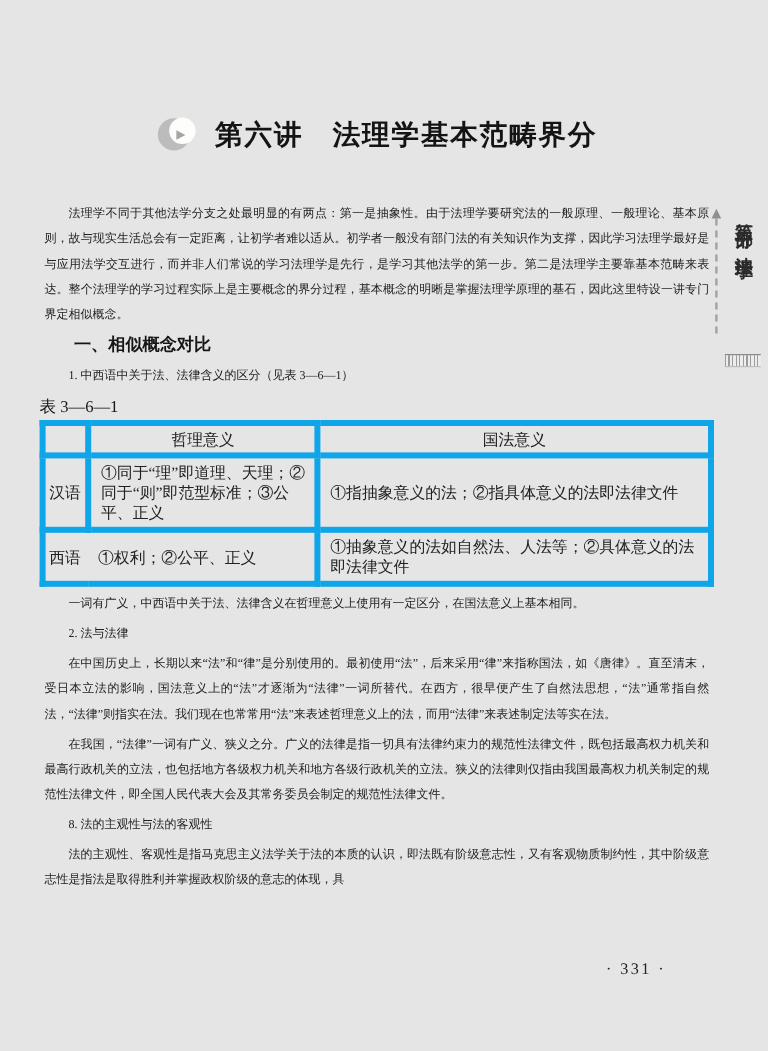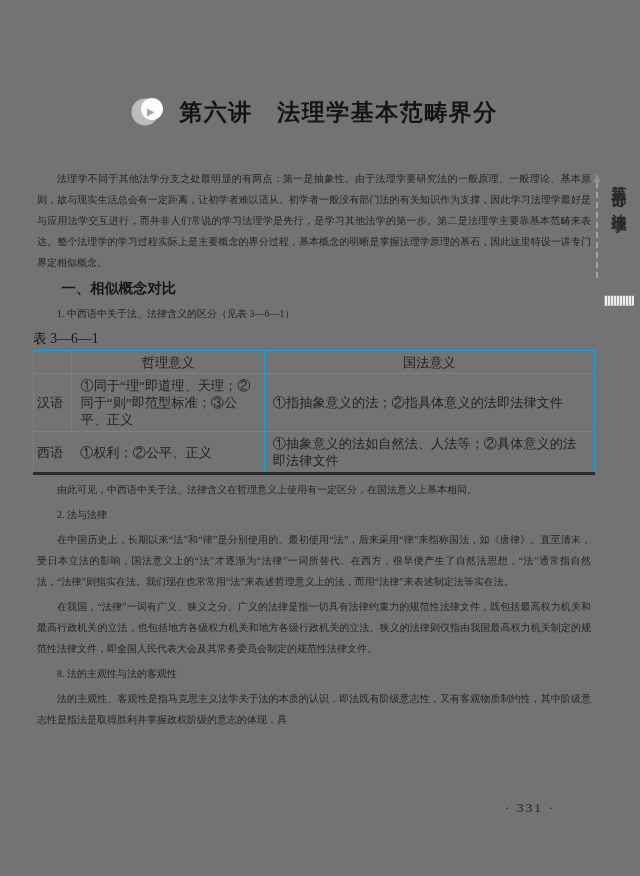--- a/index.html
+++ b/index.html
@@ -6,21 +6,21 @@
   body{
     width:640px;height:876px;
     background:#ffffff;
     font-family:"Liberation Serif","DejaVu Serif",serif;
     color:#1d1d1d;
     position:relative;
     overflow:hidden;
   }
   .page{
     position:absolute;inset:0;
-    background:#737373;
+    background:#e5e5e5;
   }
   .content{
     position:absolute;left:33px;top:0;width:562px;
   }
   .chapter-header{
     display:flex;align-items:center;justify-content:center;gap:13px;
     margin:96px 0 40px 0;
   }
   .chapter-header .icon{width:36px;height:32px;flex:0 0 auto;}
   .chapter-title{
@@ -39,21 +39,21 @@
     font-size:13.8px;font-weight:normal;line-height:18px;
     margin:6px 0 2px 0;color:#161616;
   }
   table.cmp{
     border-collapse:collapse;width:100%;
     border:1px solid #2c2c2c;
     border-bottom-width:3px;
     margin-bottom:4px;
   }
   table.cmp th,table.cmp td{
-    border:1px solid #0ea5e9;
+    border:5px solid #0ea5e9;
     font-size:13.2px;line-height:17px;
     padding:3px 8px;vertical-align:middle;color:#222;
   }
   table.cmp th{font-weight:normal;text-align:center;height:18px;padding:2px 4px;}
   table.cmp td.rowlabel{text-align:left;padding:2px 3px;}
   table.cmp col.c1{width:38px;}
   table.cmp col.c2{width:190px;}
   table.cmp col.c3{width:326px;}
   table.cmp tr.noseam td.rowlabel{border-right:none;}
   table.cmp tr.noseam td.phil{border-left:none;}
@@ -133,21 +133,21 @@
           </tr>
           <tr class="noseam">
             <td class="rowlabel">西语</td>
             <td class="phil">①权利；②公平、正义</td>
             <td>①抽象意义的法如自然法、人法等；②具体意义的法即法律文件</td>
           </tr>
         </tbody>
       </table>
     </div>
 
-    <p class="para note-after-table">由此可见，中西语中关于法、法律含义在哲理意义上使用有一定区分，在国法意义上基本相同。</p>
+    <p class="para note-after-table">一词有广义，中西语中关于法、法律含义在哲理意义上使用有一定区分，在国法意义上基本相同。</p>
 
     <p class="para">2. 法与法律</p>
     <p class="para">在中国历史上，长期以来“法”和“律”是分别使用的。最初使用“法”，后来采用“律”来指称国法，如《唐律》。直至清末，受日本立法的影响，国法意义上的“法”才逐渐为“法律”一词所替代。在西方，很早便产生了自然法思想，“法”通常指自然法，“法律”则指实在法。我们现在也常常用“法”来表述哲理意义上的法，而用“法律”来表述制定法等实在法。</p>
 
     <p class="para">在我国，“法律”一词有广义、狭义之分。广义的法律是指一切具有法律约束力的规范性法律文件，既包括最高权力机关和最高行政机关的立法，也包括地方各级权力机关和地方各级行政机关的立法。狭义的法律则仅指由我国最高权力机关制定的规范性法律文件，即全国人民代表大会及其常务委员会制定的规范性法律文件。</p>
 
     <p class="para">8. 法的主观性与法的客观性</p>
     <p class="para">法的主观性、客观性是指马克思主义法学关于法的本质的认识，即法既有阶级意志性，又有客观物质制约性，其中阶级意志性是指法是取得胜利并掌握政权阶级的意志的体现，具</p>
 
   </div>

